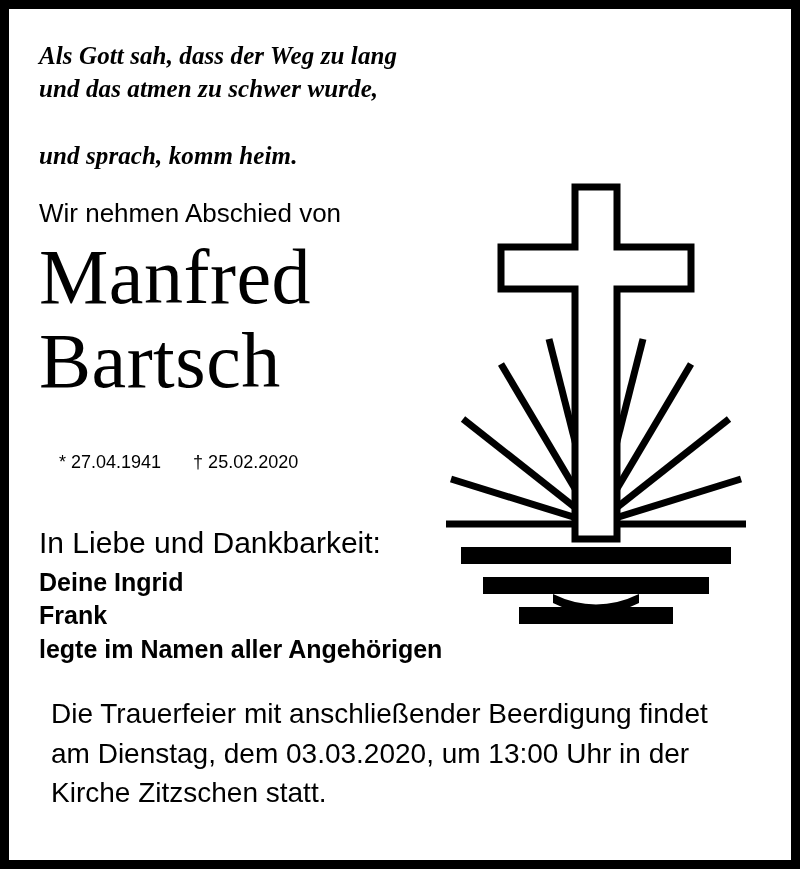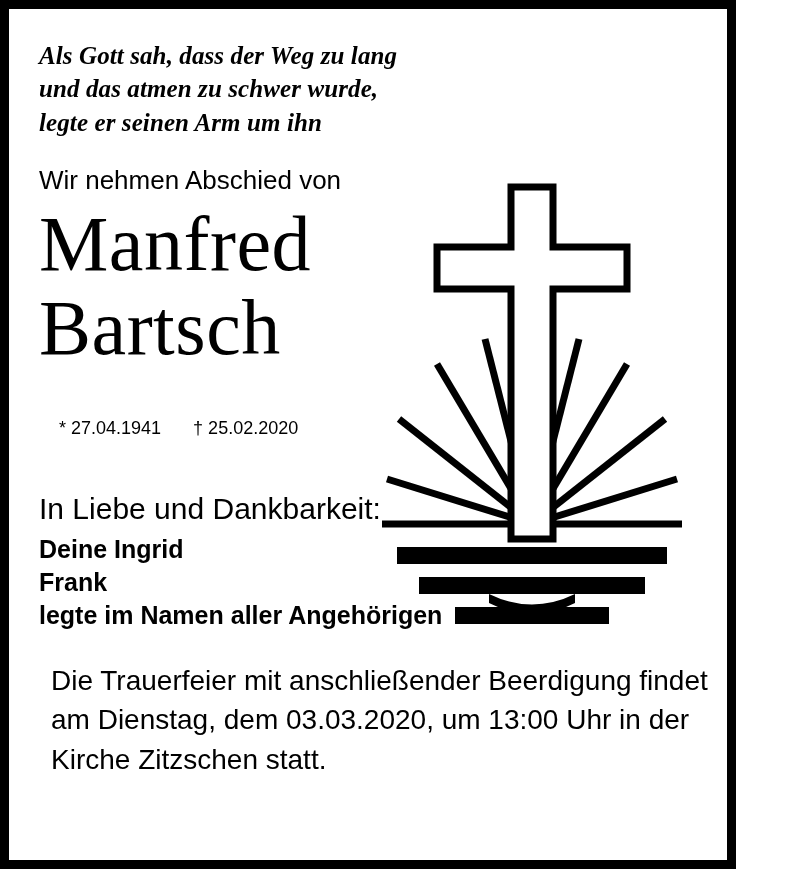--- a/index.html
+++ b/index.html
@@ -10,21 +10,21 @@
   }
   body {
     width: 800px;
     height: 869px;
     font-family: "Liberation Sans", sans-serif;
     color: #000000;
     overflow: hidden;
   }
   .obituary {
     position: relative;
-    width: 736px;
+    width: 800px;
     height: 869px;
     background: #ffffff;
     border: 9px solid #000000;
     padding: 30px 28px 18px 30px;
   }
   .poem {
     font-family: "Liberation Serif", serif;
     font-style: italic;
     font-weight: bold;
     font-size: 25px;
@@ -91,21 +91,22 @@
   }
 </style>
 </head>
 <body>
 
 <div class="obituary">
 
   <div class="poem">
     <span class="poem-line">Als Gott sah, dass der Weg zu lang</span><br>
     <span class="poem-line">und das atmen zu schwer wurde,</span><br>
-    <span class="poem-line">legte er seinen Arm um ihn</span><br>
+    <br>
+    <span class="poem-line">und sprach, komm heim.</span>
   </div>
 
   <div class="farewell">Wir nehmen Abschied von</div>
 
   <div class="name-block">
     <span class="name-line">Manfred</span>
     <span class="name-line">Bartsch</span>
   </div>
 
   <div class="dates">

